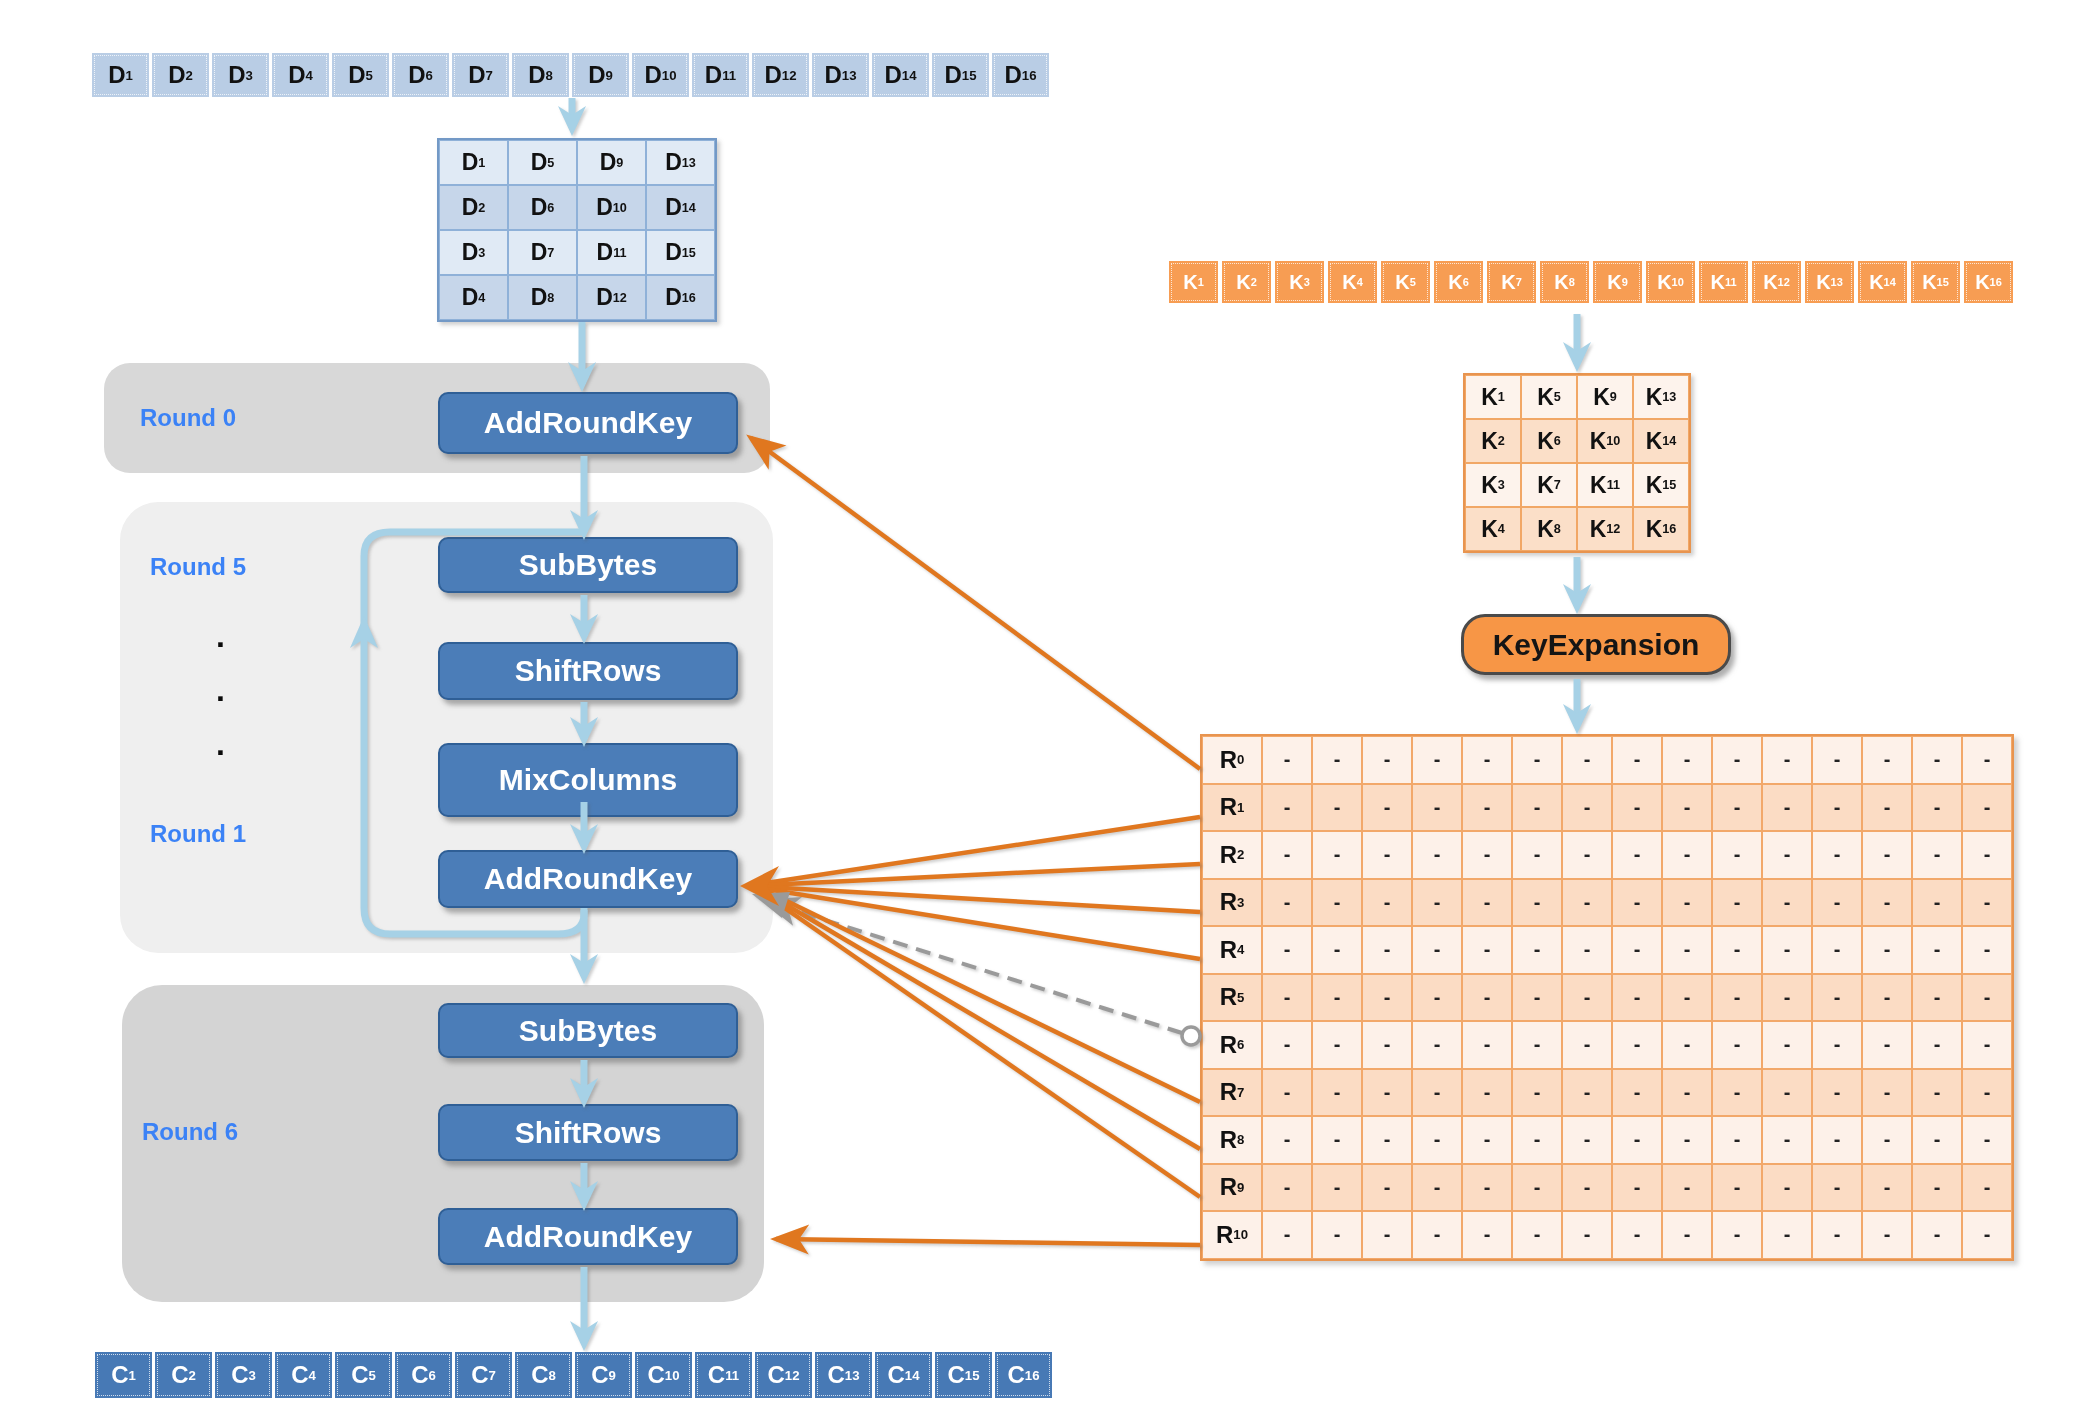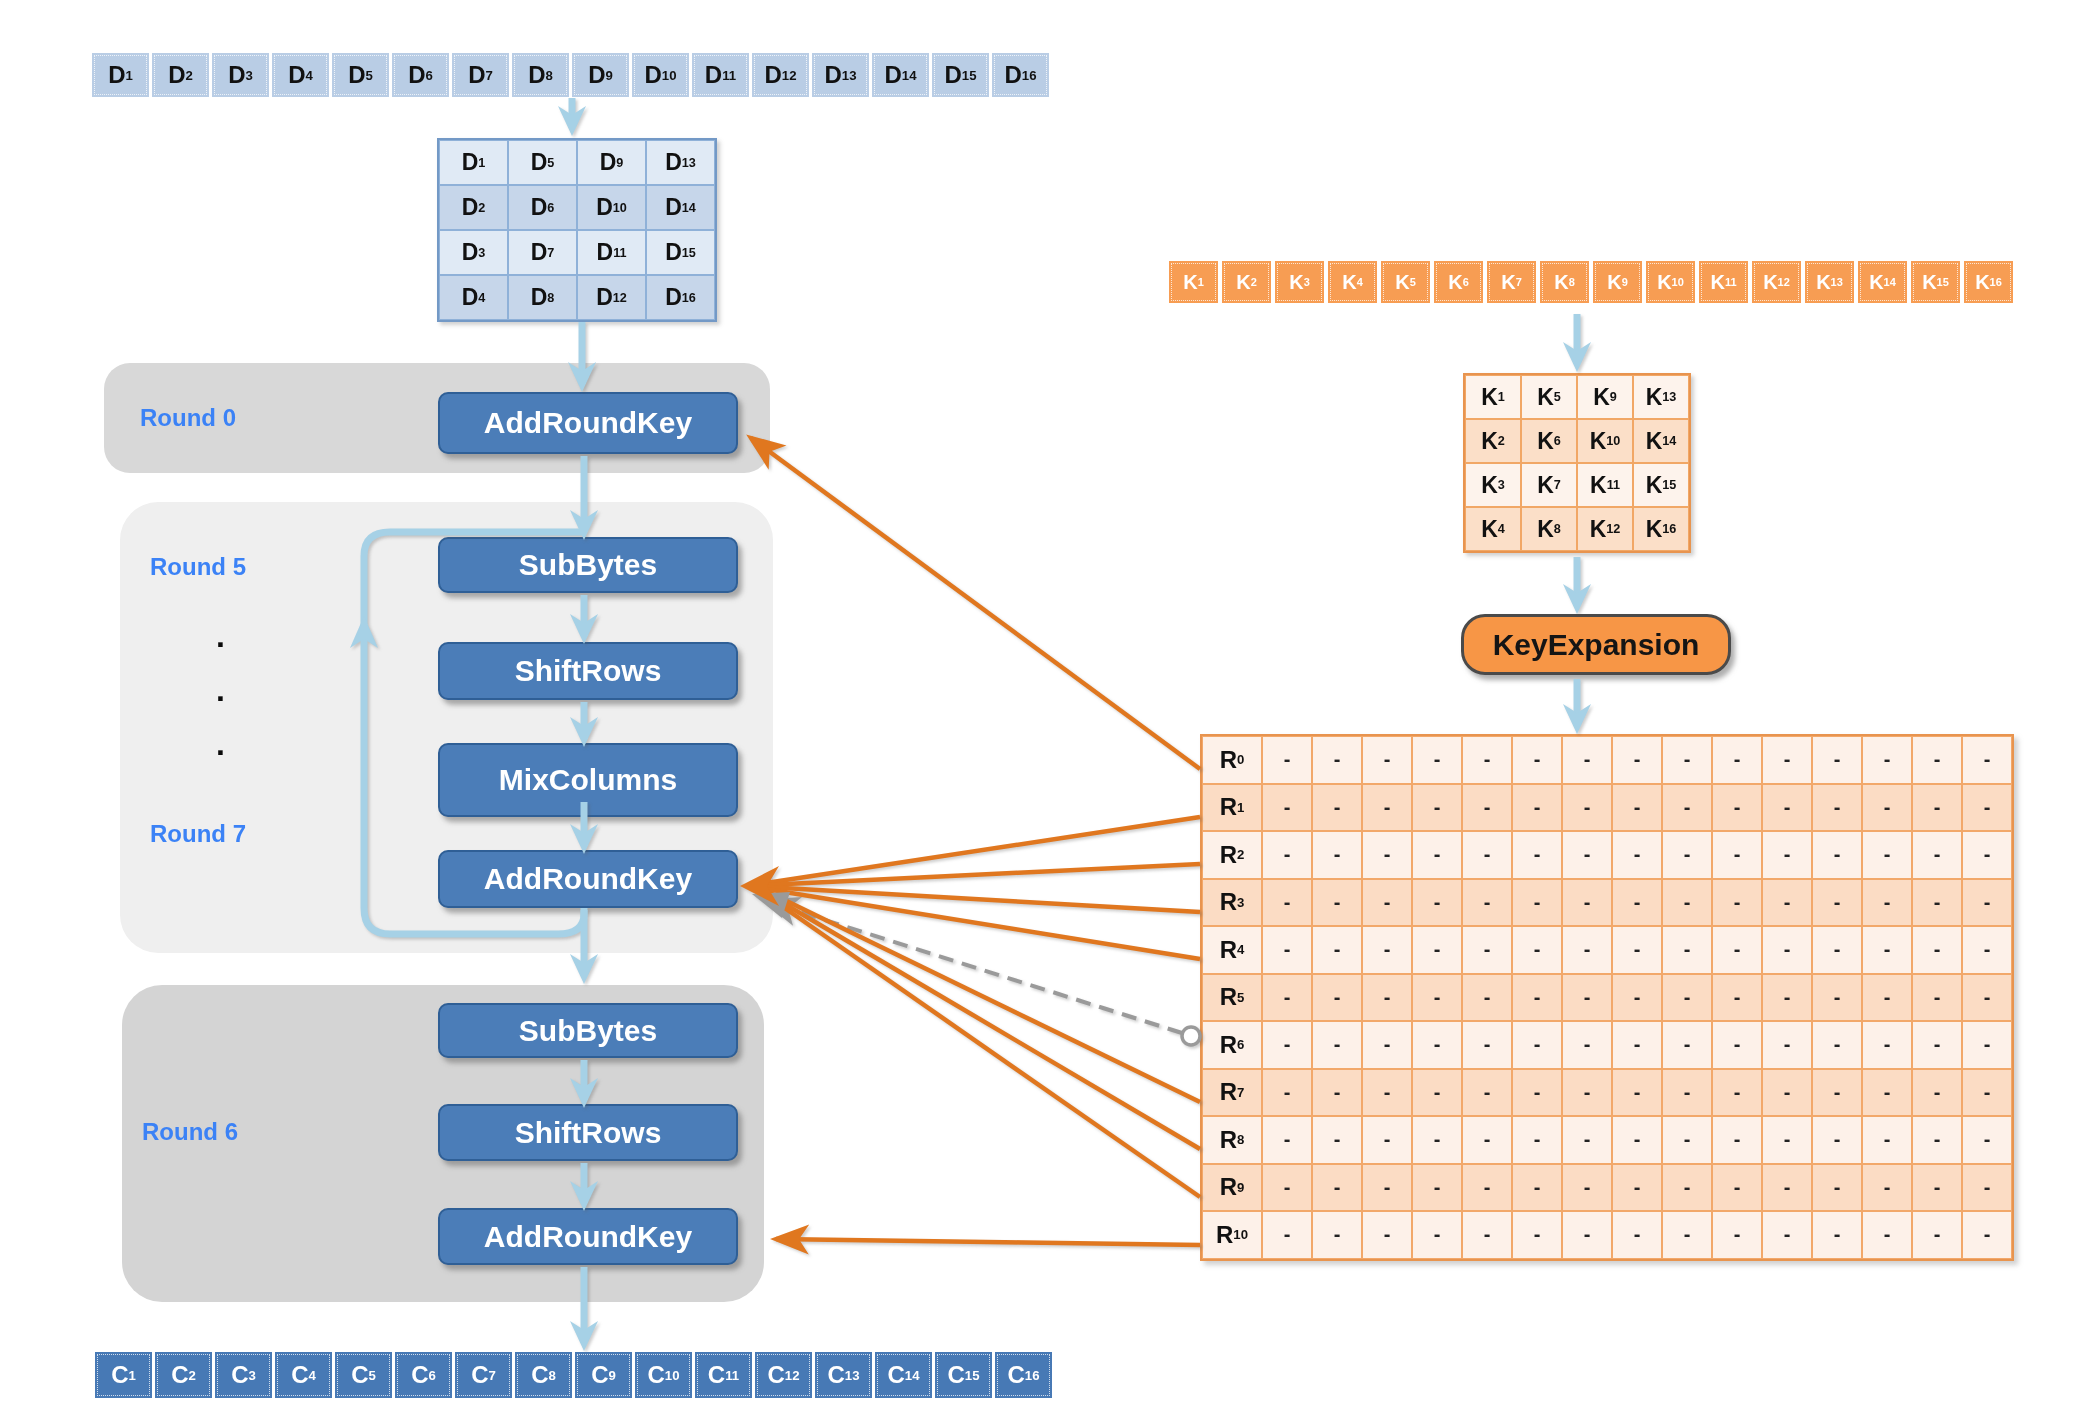--- a/index.html
+++ b/index.html
@@ -134,21 +134,21 @@
 
   <div id="round0-box" class="round-box"></div>
   <div class="round-label" style="left:140px;top:404px;">Round 0</div>
   <div id="ark0" class="proc-btn">AddRoundKey</div>
 
   <div id="rounds19-box" class="round-box"></div>
   <div class="round-label" style="left:150px;top:553px;">Round 5</div>
   <div class="vdot" style="left:216px;top:618px;">.</div>
   <div class="vdot" style="left:216px;top:672px;">.</div>
   <div class="vdot" style="left:216px;top:726px;">.</div>
-  <div class="round-label" style="left:150px;top:820px;">Round 7</div>
+  <div class="round-label" style="left:150px;top:820px;">Round 1</div>
   <div id="sb1" class="proc-btn">SubBytes</div>
   <div id="sr1" class="proc-btn">ShiftRows</div>
   <div id="mc1" class="proc-btn">MixColumns</div>
   <div id="ark1" class="proc-btn">AddRoundKey</div>
 
   <div id="round10-box" class="round-box"></div>
   <div class="round-label" style="left:142px;top:1118px;">Round 6</div>
   <div id="sb10" class="proc-btn">SubBytes</div>
   <div id="sr10" class="proc-btn">ShiftRows</div>
   <div id="ark10" class="proc-btn">AddRoundKey</div>

